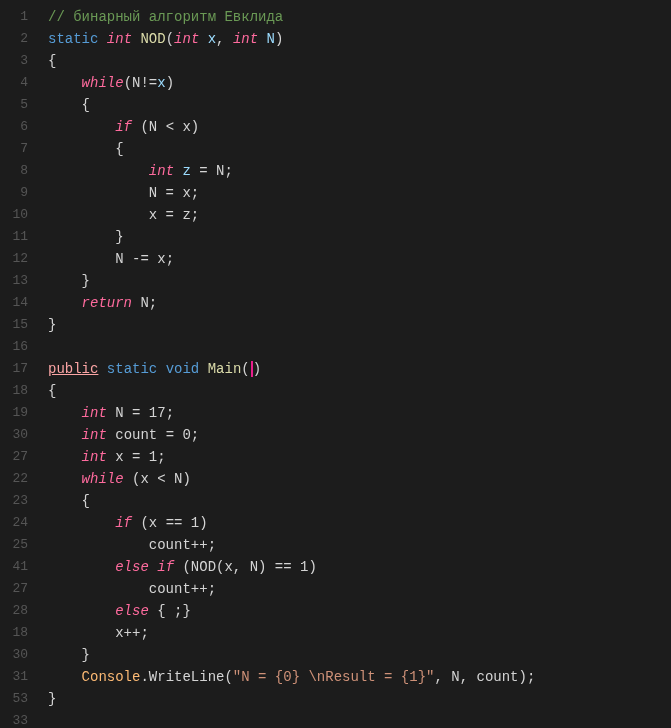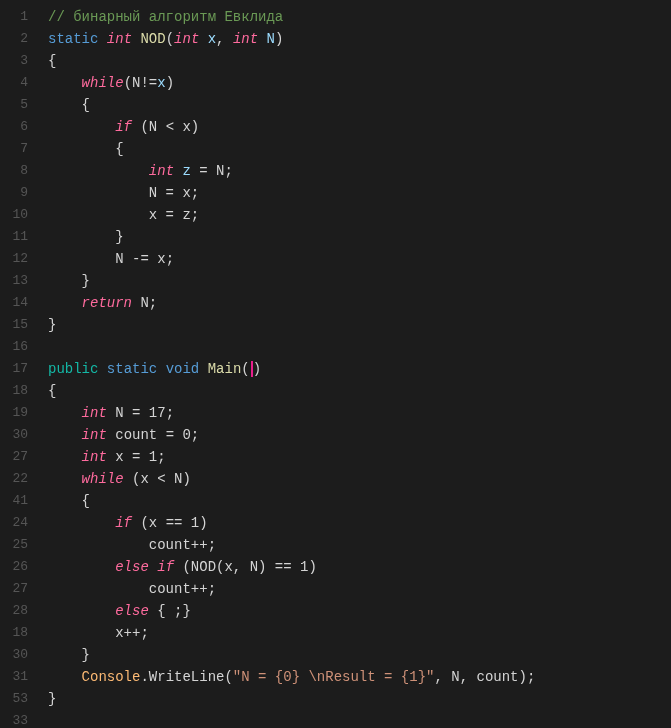--- a/index.html
+++ b/index.html
@@ -60,21 +60,21 @@
     .builtin { color: #fdba74; }
     .cursor {
       display: inline-block;
       background: #e91e8c;
       width: 2px;
       height: 16px;
       vertical-align: middle;
       margin-left: 1px;
     }
     .static-kw { color: #569cd6; font-style: normal; }
-    .public-kw { color: #14b8a6; font-style: normal; }
+    .public-kw { color: #fca5a5; font-style: normal; text-decoration: underline; }
     .void-kw { color: #569cd6; font-style: normal; }
   </style>
 </head>
 <body>
 
 <div class="code-container">
   <div class="line-numbers" id="line-numbers">
       <span class="line-number">1</span>
       <span class="line-number">2</span>
       <span class="line-number">3</span>
@@ -90,24 +90,24 @@
       <span class="line-number">13</span>
       <span class="line-number">14</span>
       <span class="line-number">15</span>
       <span class="line-number">16</span>
       <span class="line-number">17</span>
       <span class="line-number">18</span>
       <span class="line-number">19</span>
       <span class="line-number">30</span>
       <span class="line-number">27</span>
       <span class="line-number">22</span>
-      <span class="line-number">41</span>
+      <span class="line-number">23</span>
       <span class="line-number">24</span>
       <span class="line-number">25</span>
-      <span class="line-number">26</span>
+      <span class="line-number">41</span>
       <span class="line-number">27</span>
       <span class="line-number">28</span>
       <span class="line-number">18</span>
       <span class="line-number">30</span>
       <span class="line-number">31</span>
       <span class="line-number">53</span>
       <span class="line-number">33</span>
     </div>
   <div class="code-area" id="code-area"><span class="code-line"><span class="comment">// бинарный алгоритм Евклида</span></span><span class="code-line"><span class="static-kw">static</span><span class="plain"> </span><span class="type">int</span><span class="plain"> </span><span class="fn-name">NOD</span><span class="punct">(</span><span class="type">int</span><span class="plain"> </span><span class="var">x</span><span class="punct">, </span><span class="type">int</span><span class="plain"> </span><span class="var">N</span><span class="punct">)</span></span><span class="code-line"><span class="punct">{</span></span><span class="code-line"><span class="plain">    </span><span class="keyword">while</span><span class="punct">(N!=</span><span class="var">x</span><span class="punct">)</span></span><span class="code-line"><span class="plain">    </span><span class="punct">{</span></span><span class="code-line"><span class="plain">        </span><span class="keyword">if</span><span class="plain"> (N &lt; x)</span></span><span class="code-line"><span class="plain">        </span><span class="punct">{</span></span><span class="code-line"><span class="plain">            </span><span class="type">int</span><span class="plain"> </span><span class="var">z</span><span class="plain"> = N;</span></span><span class="code-line"><span class="plain">            N = x;</span></span><span class="code-line"><span class="plain">            x = z;</span></span><span class="code-line"><span class="plain">        </span><span class="punct">}</span></span><span class="code-line"><span class="plain">        N </span><span class="operator">-=</span><span class="plain"> x;</span></span><span class="code-line"><span class="plain">    </span><span class="punct">}</span></span><span class="code-line"><span class="plain">    </span><span class="keyword">return</span><span class="plain"> N;</span></span><span class="code-line"><span class="punct">}</span></span><span class="code-line">&nbsp;</span><span class="code-line"><span class="public-kw">public</span><span class="plain"> </span><span class="static-kw">static</span><span class="plain"> </span><span class="void-kw">void</span><span class="plain"> </span><span class="fn-name">Main</span><span class="punct">(</span><span class="cursor"></span><span class="punct">)</span></span><span class="code-line"><span class="punct">{</span></span><span class="code-line"><span class="plain">    </span><span class="type">int</span><span class="plain"> N = 17;</span></span><span class="code-line"><span class="plain">    </span><span class="type">int</span><span class="plain"> count = 0;</span></span><span class="code-line"><span class="plain">    </span><span class="type">int</span><span class="plain"> x = 1;</span></span><span class="code-line"><span class="plain">    </span><span class="keyword">while</span><span class="plain"> (x &lt; N)</span></span><span class="code-line"><span class="plain">    </span><span class="punct">{</span></span><span class="code-line"><span class="plain">        </span><span class="keyword">if</span><span class="plain"> (x == 1)</span></span><span class="code-line"><span class="plain">            count++;</span></span><span class="code-line"><span class="plain">        </span><span class="keyword">else</span><span class="plain"> </span><span class="keyword">if</span><span class="plain"> (NOD(x, N) == 1)</span></span><span class="code-line"><span class="plain">            count++;</span></span><span class="code-line"><span class="plain">        </span><span class="keyword">else</span><span class="plain"> { ;}</span></span><span class="code-line"><span class="plain">        x++;</span></span><span class="code-line"><span class="plain">    </span><span class="punct">}</span></span><span class="code-line"><span class="plain">    </span><span class="builtin">Console</span><span class="plain">.WriteLine(</span><span class="string">"N = {0} \nResult = {1}"</span><span class="plain">, N, count);</span></span><span class="code-line"><span class="punct">}</span></span><span class="code-line">&nbsp;</span></div>
 </div>

